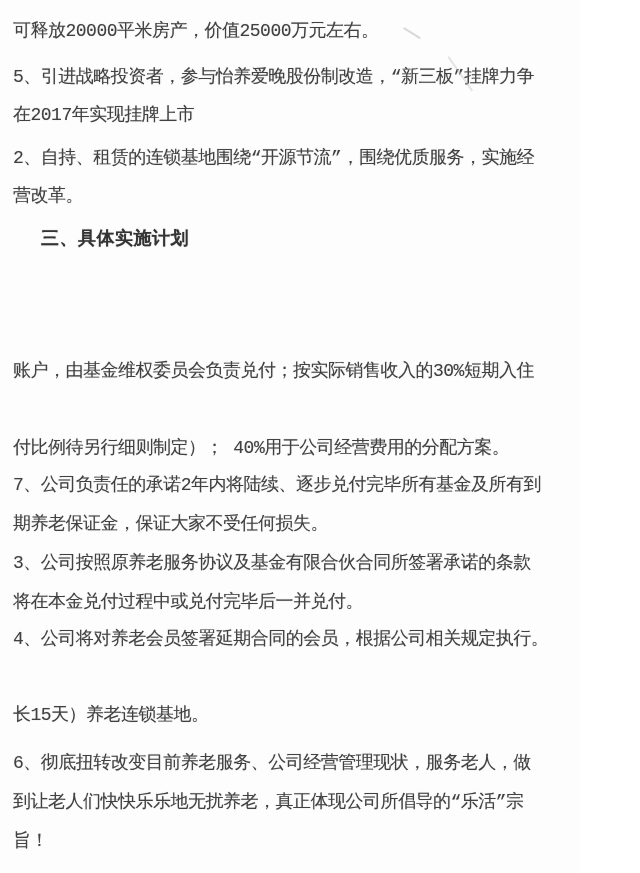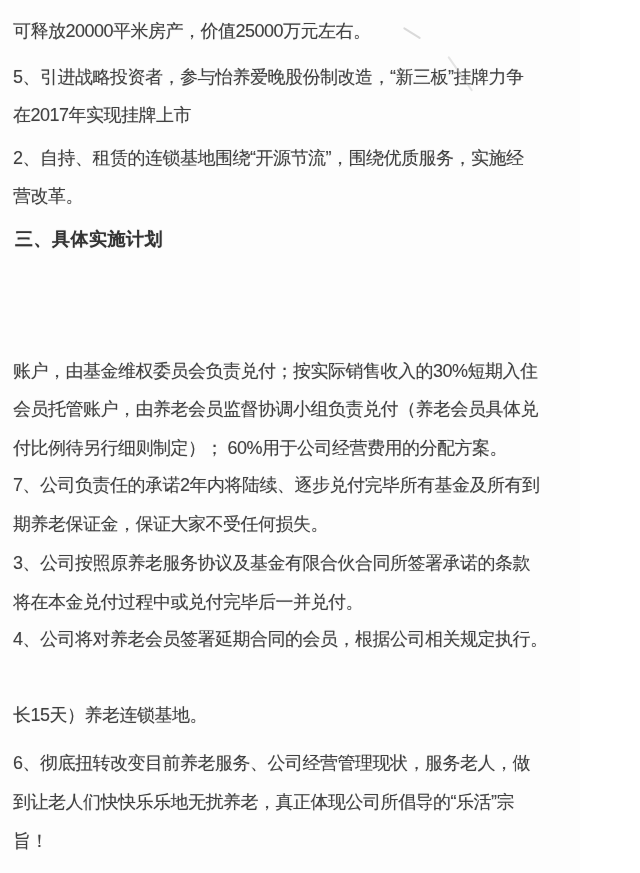--- a/index.html
+++ b/index.html
@@ -3,21 +3,21 @@
 <meta charset="utf-8">
 <style>
   html, body { margin: 0; padding: 0; }
   body { background: #ffffff; }
 
   .page {
     position: relative;
     width: 580px;
     height: 873px;
     overflow: hidden;
-    font-family: Liberation Sans, sans-serif;
+    font-family: Liberation Mono, monospace;
     background: #fdfdfd;
     color: #414141;
   }
 
   .line {
     position: absolute;
     left: 13px;
     font-size: 18px;
     line-height: 22px;
     letter-spacing: -0.5px;
@@ -62,24 +62,23 @@
 </head>
 <body>
 
 <div class="page" style="background: rgb(253, 253, 253); color: rgb(65, 65, 65);">
 
   <div class="line" style="top:20px">可释放20000平米房产，价值25000万元左右。</div>
   <div class="line" style="top:66px">5、引进战略投资者，参与怡养爱晚股份制改造，“新三板”挂牌力争</div>
   <div class="line" style="top:104px">在2017年实现挂牌上市</div>
   <div class="line" style="top:147px">2、自持、租赁的连锁基地围绕“开源节流”，围绕优质服务，实施经</div>
   <div class="line" style="top:185px">营改革。</div>
-  <div class="line heading" style="top: 228px; color: rgb(51, 51, 51);">三、具体实施计划</div>
+  <div class="line heading" style="top: 228px; color: rgb(51, 51, 51); margin-left: 26px;">三、具体实施计划</div>
   <div class="line" style="top:360px">账户，由基金维权委员会负责兑付；按实际销售收入的30%短期入住</div>
-  <div class="line" style="top:398px">会员托管账户，由养老会员监督协调小组负责兑付（养老会员具体兑</div>
-  <div class="line" style="top:437px">付比例待另行细则制定）；  60%用于公司经营费用的分配方案。</div>
+  <div class="line" style="top:437px">付比例待另行细则制定）；  40%用于公司经营费用的分配方案。</div>
   <div class="line" style="top:474px">7、公司负责任的承诺2年内将陆续、逐步兑付完毕所有基金及所有到</div>
   <div class="line" style="top:513px">期养老保证金，保证大家不受任何损失。</div>
   <div class="line" style="top:552px">3、公司按照原养老服务协议及基金有限合伙合同所签署承诺的条款</div>
   <div class="line" style="top:591px">将在本金兑付过程中或兑付完毕后一并兑付。</div>
   <div class="line" style="top:628px">4、公司将对养老会员签署延期合同的会员，根据公司相关规定执行。</div>
   <div class="line" style="top:704px">长15天）养老连锁基地。</div>
   <div class="line" style="top:752px">6、彻底扭转改变目前养老服务、公司经营管理现状，服务老人，做</div>
   <div class="line" style="top:791px">到让老人们快快乐乐地无扰养老，真正体现公司所倡导的“乐活”宗</div>
   <div class="line" style="top:830px">旨！</div>
 

